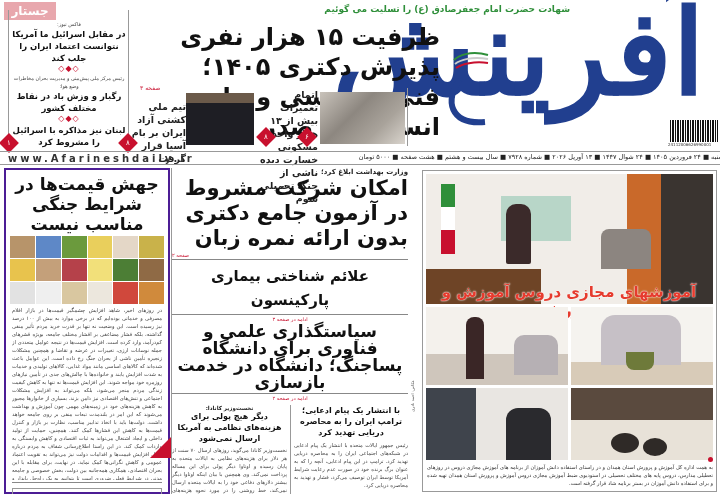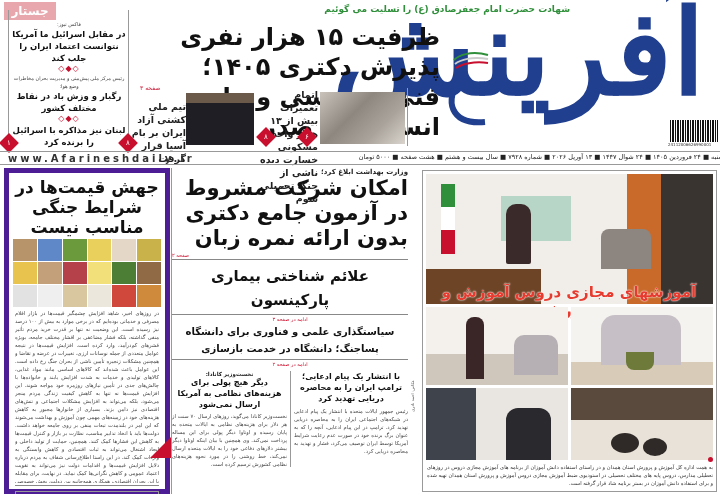--- a/index.html
+++ b/index.html
@@ -39,21 +39,21 @@
 #dateline{top:153px;left:252px;width:478px;font-size:6.5px;text-align:right;color:#222}
 
 
 #center{top:168px;left:172px;width:236px;height:326px}
 .kicker{font-size:7px;text-align:right;font-weight:bold;color:#222}
 .ctitle{font-weight:900;text-align:right;color:#111}
 .cont-tag{font-size:5px;color:#c8102e;text-align:center;border-top:1px solid #888;line-height:8px;margin-top:2px}
 .body-txt{font-size:5.2px;line-height:8px;color:#444;text-align:justify}
 
 
-#leftcol{top:168px;left:4px;width:166px;height:326px;border:5px solid #4c1d95}
+#leftcol{top:168px;left:4px;width:166px;height:326px;border:2px solid #4c1d95}
 #food-grid{display:grid;grid-template-columns:repeat(6,1fr);grid-template-rows:repeat(3,22px);gap:1px;margin:2px 4px}
 .food{width:100%;height:100%}
 
 
 #photos{top:170px;left:422px;width:295px;height:322px;border:1px solid #999}
 .ph{position:absolute}
 #photo-caption-main{position:absolute;top:112px;left:2px;width:288px;font-size:15px;font-weight:900;color:#e63b2e;text-align:center;text-shadow:0 0 2px #fff,0 0 1px #fff;line-height:18px}
 #photo-body{position:absolute;top:292px;left:4px;width:286px;font-size:5.2px;line-height:8px;color:#333;text-align:justify}
 </style>
 </head>
@@ -90,21 +90,21 @@
 <div class="abs" id="ribbon-label">جستار</div>
 <div class="abs vline" style="top:10px;left:8px;height:130px"></div>
 <div class="abs vline" style="top:10px;left:128px;height:130px"></div>
 <div class="abs" id="ribbon-col">
   <div class="rib-small">فاکس نیوز:</div>
   <div>در مقابل اسرائیل ما آمریکا نتوانست اعتماد ایران را جلب کند</div>
   <div class="diamonds">◇◆◇</div>
   <div class="rib-small">رئیس مرکز ملی پیش‌بینی و مدیریت بحران مخاطرات وضع هوا:</div>
   <div>رگبار و وزش باد در نقاط مختلف کشور</div>
   <div class="diamonds">◇◆◇</div>
-  <div>لبنان نیز مذاکره با اسرائیل را برنده کرد</div>
+  <div>لبنان نیز مذاکره با اسرائیل را مشروط کرد</div>
 </div>
 <div class="abs num-badge" style="top:136px;left:2px"><span>۱</span></div>
 <div class="abs num-badge" style="top:136px;left:121px"><span>۸</span></div>
 
 <div class="abs" id="dateline-bar"></div>
 <div class="abs" id="site-url">www.Afarineshdaily.ir</div>
 <div class="abs" id="dateline">دوشنبه ■ ۲۴ فروردین ۱۴۰۵ ■ ۲۴ شوال ۱۴۴۷ ■ ۱۳ آوریل ۲۰۲۶ ■ شماره ۷۹۲۸ ■ سال بیست و هشتم ■ هشت صفحه ■ ۵۰۰۰ تومان</div>
 
 <div class="abs" id="leftcol">
   <div class="ctitle c" style="font-size:17px;line-height:20px;margin:4px 4px 2px;text-align:center">جهش قیمت‌ها در شرایط جنگی مناسب نیست</div>
@@ -138,21 +138,21 @@
 <div class="abs" style="top:436px;left:150px;width:0;height:0;border-left:22px solid transparent;border-bottom:22px solid #c8102e"></div>
 
 <div class="abs" id="center">
   <div class="kicker">وزارت بهداشت ابلاغ کرد؛</div>
   <div class="ctitle" style="font-size:21px;line-height:25px;text-align:right">امکان شرکت مشروط در آزمون جامع دکتری بدون ارائه نمره زبان</div>
   <div style="font-size:5px;color:#c8102e;text-align:left;border-bottom:1px solid #888;line-height:8px">صفحه ۲</div>
 
   <div class="ctitle" style="font-size:15px;line-height:24px;text-align:center;margin-top:4px">علائم شناختی بیماری پارکینسون</div>
   <div class="cont-tag">ادامه در صفحه ۳</div>
 
-  <div class="ctitle" style="font-size:10px;line-height:17px;text-align:center">سیاستگذاری علمی و فناوری برای دانشگاه پساجنگ؛ دانشگاه در خدمت بازسازی</div>
+  <div class="ctitle" style="font-size:17px;line-height:17px;text-align:center">سیاستگذاری علمی و فناوری برای دانشگاه پساجنگ؛ دانشگاه در خدمت بازسازی</div>
   <div class="cont-tag">ادامه در صفحه ۲</div>
 
   <div style="display:flex;flex-direction:row;margin-top:3px;height:96px">
     <div style="width:50%;padding-left:3px;border-left:1px solid #999">
       <div class="ctitle" style="font-size:8px;line-height:11px;text-align:center;font-weight:bold">با انتشار یک پیام ادعایی؛ ترامپ ایران را به محاصره دریایی تهدید کرد</div>
       <div class="body-txt" style="margin-top:3px;height:52px;overflow:hidden">رئیس جمهور ایالات متحده با انتشار یک پیام ادعایی در شبکه‌های اجتماعی ایران را به محاصره دریایی تهدید کرد. ترامپ در این پیام ادعایی، آنچه را که به عنوان برگ برنده خود در صورت عدم رعایت شرایط آمریکا توسط ایران توصیف می‌کرد، فشار و تهدید به محاصره دریایی کرد.</div>
     </div>
     <div style="width:50%;padding-right:3px">
       <div class="kicker" style="font-size:5.5px;text-align:center">نخست‌وزیر کانادا:</div>
       <div class="ctitle" style="font-size:8px;line-height:11px;text-align:center;font-weight:bold">دیگر هیچ پولی برای هزینه‌های نظامی به آمریکا ارسال نمی‌شود</div>

